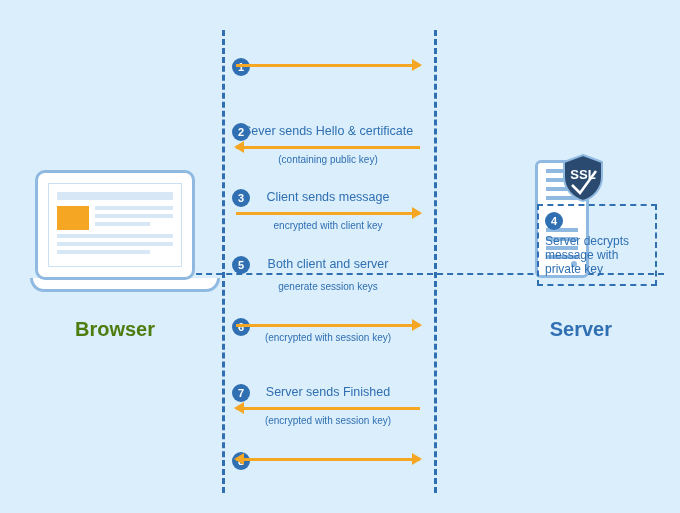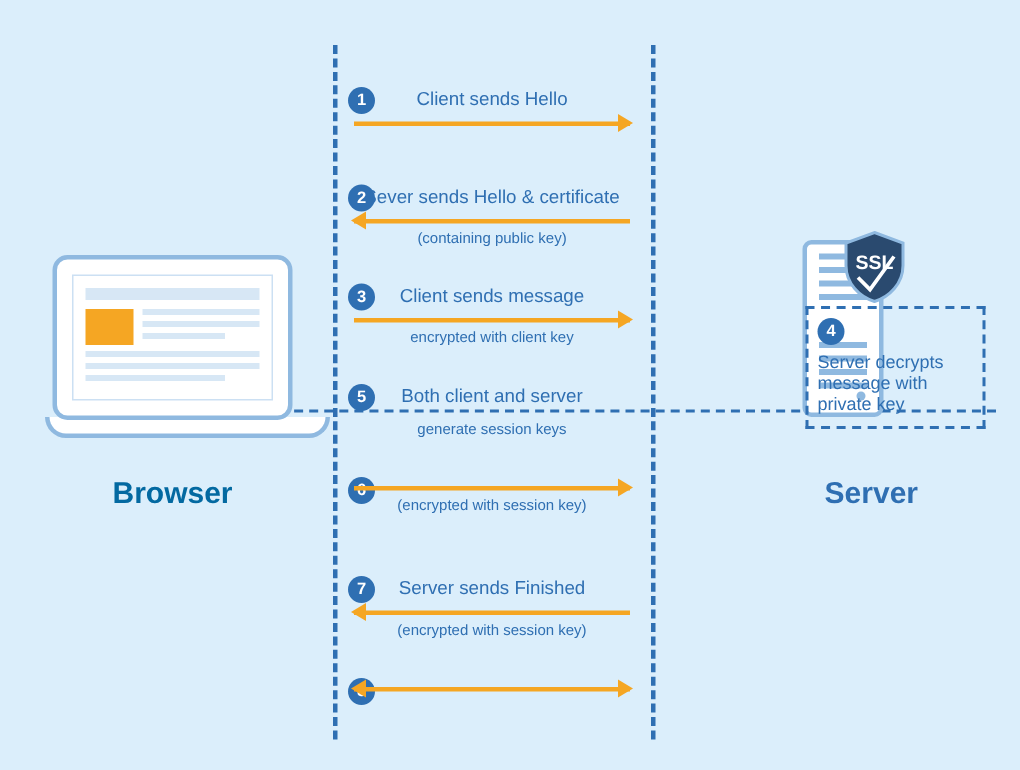--- a/index.html
+++ b/index.html
@@ -27,21 +27,21 @@
     top: 170px;
     width: 170px;
     text-align: center;
   }
   .browser-label {
     position: absolute;
     left: 30px;
     top: 318px;
     width: 170px;
     text-align: center;
-    color: #0369a1;
+    color: #4d7c0f;
     font-size: 20px;
     font-weight: bold;
   }
   .laptop-body {
     width: 160px;
     height: 110px;
     margin: 0 auto;
     border: 3px solid #8fb9e0;
     border-radius: 10px;
     background: #fff;
@@ -275,21 +275,20 @@
 </svg>
 <div class="server-label">Server</div>
 
 <div class="side-box">
   <div class="badge2">4</div>
   <div>Server decrypts message with private key</div>
 </div>
 
 <div class="step" style="top:58px">
   <div class="badge">1</div>
-  <div class="step-text">Client sends Hello</div>
   <div class="arrow">
     <div class="arrow-line"></div>
       <div class="arrow-head-r"></div>
   </div>
 </div>
 
 <div class="step" style="top:123px">
   <div class="badge">2</div>
   <div class="step-text">Sever sends Hello &amp; certificate</div>
   <div class="arrow">

